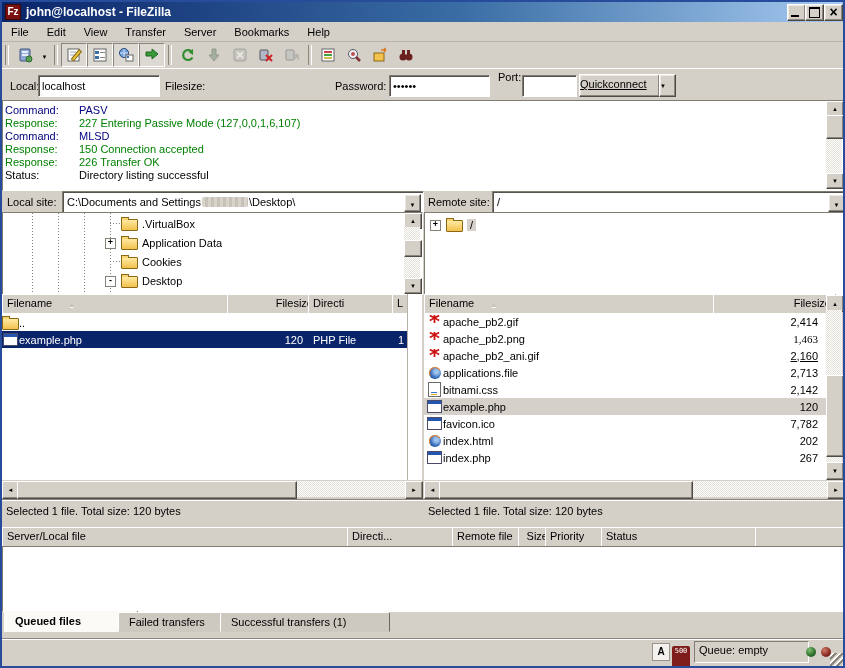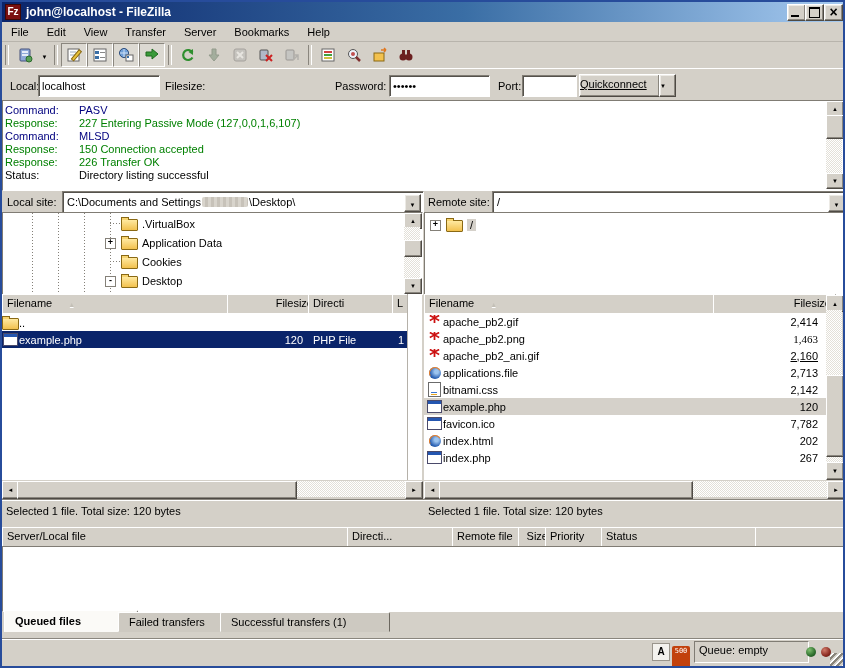--- a/index.html
+++ b/index.html
@@ -231,21 +231,21 @@
       </svg>
   </span>
 </div>
 
 <div class="abs qcbar">
   <span class="abs nowrap" style="left:8px;top:11px">Local:</span>
   <input class="abs" style="left: 36px; width: 114px;" value="localhost">
   <span class="abs nowrap" style="left:163px;top:11px">Filesize:</span>
   <span class="abs nowrap" style="left:333px;top:11px">Password:</span>
   <input class="abs" style="left: 387px; width: 93px;" value="••••••">
-  <span class="abs nowrap" style="left:496px;top:11px">Port:</span>
+  <span class="abs nowrap" style="left:496px;top:2px">Port:</span>
   <input class="abs" style="left: 520px; width: 47px;" value="">
   <div class="abs qcbtn btn3d" style="left:577px;width:79px"><u>Quickconnect</u></div>
   <div class="abs qcbtn btn3d" style="left:657px;width:15px"><i class="ddglyph"></i></div>
 </div>
 
 <div class="abs log"></div>
 <div class="logline" style="top:104px"><span class="loglab t-command">Command:</span><span class="t-command">PASV</span></div>
 <div class="logline" style="top:117px"><span class="loglab t-response">Response:</span><span class="t-response">227 Entering Passive Mode (127,0,0,1,6,107)</span></div>
 <div class="logline" style="top:130px"><span class="loglab t-command">Command:</span><span class="t-command">MLSD</span></div>
 <div class="logline" style="top:143px"><span class="loglab t-response">Response:</span><span class="t-response">150 Connection accepted</span></div>
@@ -428,19 +428,19 @@
   </div>
 <div class="tab" style="left:118px;top:612px;width:100px">
     <span>Failed transfers</span>
   </div>
 <div class="tab" style="left:220px;top:612px;width:148px">
     <span>Successful transfers (1)</span>
   </div>
 
 <div class="abs statusbar"></div>
 <div class="abs" style="left:652px;top:643px;width:16px;height:16px;background:#f4f2ee;border:1px solid #9a958c;text-align:center;font-weight:bold;font-size:10px;line-height:15px">A</div>
-<div class="abs" style="left:672px;top:646px;width:18px;height:23px;background:#c2410c;border-radius:2px;color:#fff;font-size:7px;font-family:'DejaVu Sans Mono',monospace;text-align:center;line-height:11px">500</div>
+<div class="abs" style="left:672px;top:646px;width:18px;height:23px;background:#7f1d1d;border-radius:2px;color:#fff;font-size:7px;font-family:'DejaVu Sans Mono',monospace;text-align:center;line-height:11px">500</div>
 <div class="abs sunkwhite nowrap" style="left:694px;top:641px;width:105px;height:18px;background:#D4D0C8;padding:2px 4px 0">Queue: empty</div>
 <div class="abs led" style="left:806px;top:647px;background:radial-gradient(circle at 35% 30%,#7fbf6f,#2d6e2d 60%,#16421a)"></div>
 <div class="abs led" style="left:821px;top:647px;background:radial-gradient(circle at 35% 30%,#d07a6a,#8a2a20 60%,#4e120c)"></div>
 <div class="grip"></div>
 
 <div class="abs" style="inset:0;border:2px solid #274c9b;pointer-events:none"></div>
 
 </body></html>

